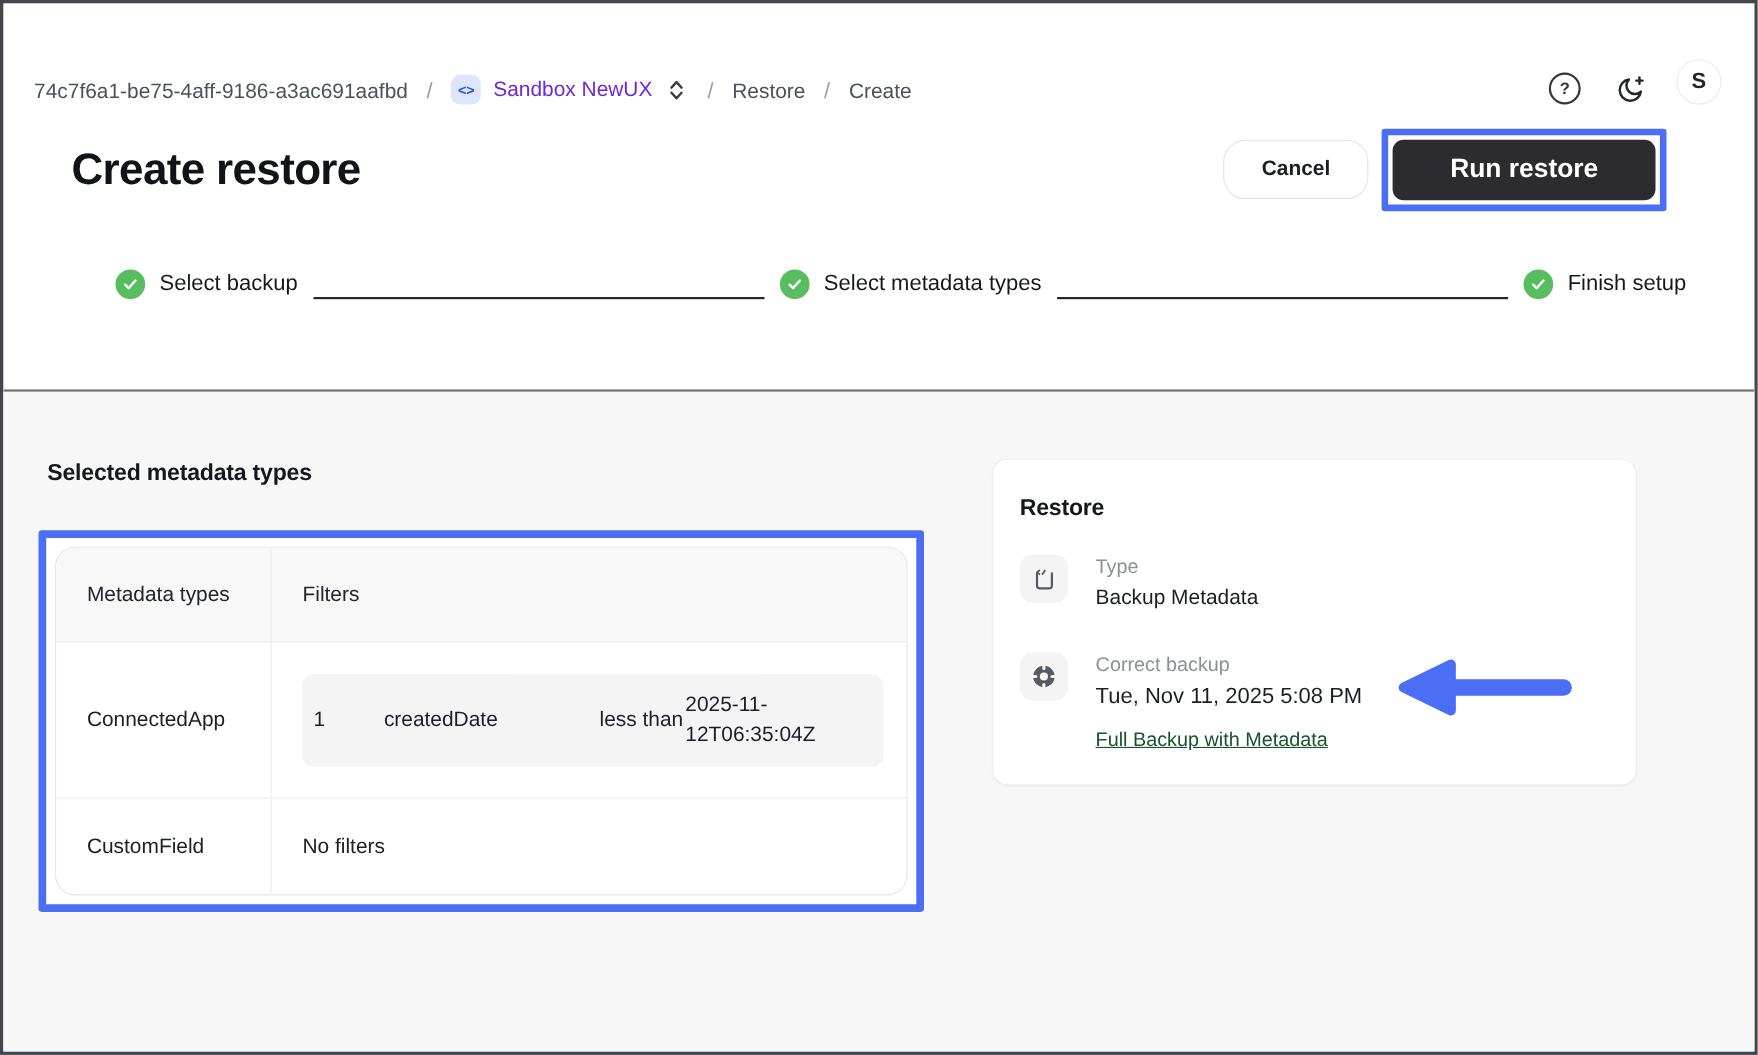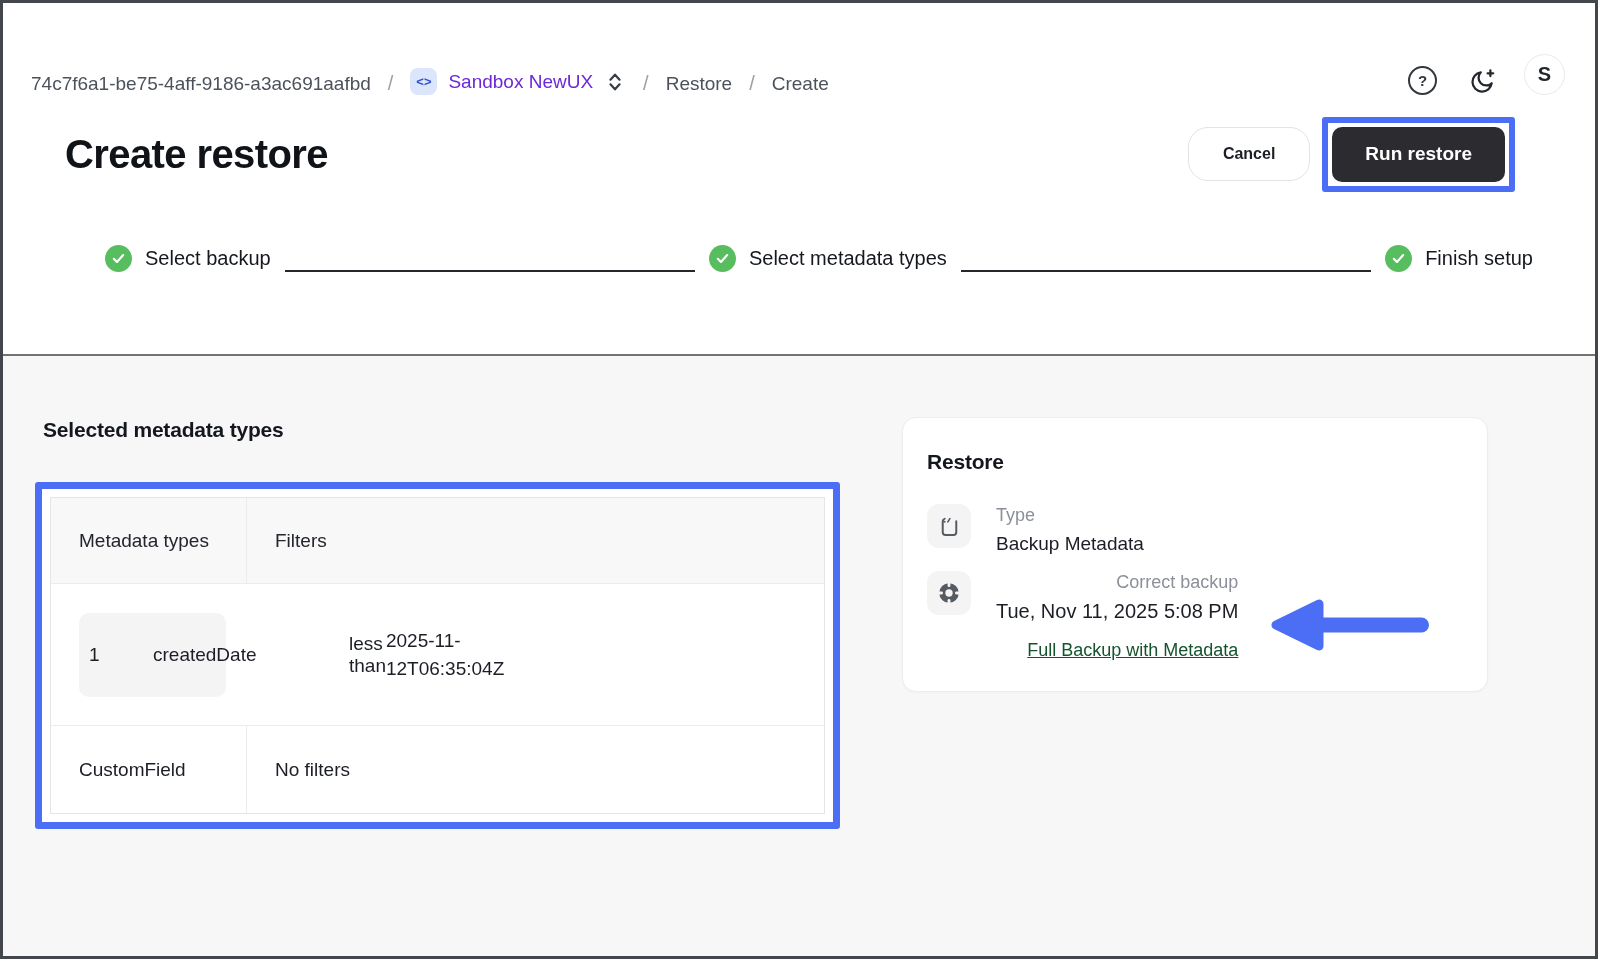--- a/index.html
+++ b/index.html
@@ -60,32 +60,32 @@
     height: 90px;
     display: flex; align-items: center; justify-content: space-between;
   }
   .page-title {
     font-size: 40px; font-weight: 700; letter-spacing: -0.6px; color: #101318;
   }
   .actions { display: flex; align-items: center; gap: 12px; }
   .btn-cancel {
     height: 54px; padding: 0 34px;
     background: #ffffff; border: 1px solid #e3e3e7; border-radius: 20px;
-    font-family: inherit; font-size: 16px; font-weight: 700; color: #1b1e25;
+    font-family: inherit; font-size: 19px; font-weight: 700; color: #1b1e25;
     cursor: pointer;
   }
   .annotation-box {
     display: inline-block;
     border: 6px solid #4b6ef5; border-radius: 3px;
     background: #ffffff; padding: 4px;
   }
   .btn-run {
-    height: 55px; padding: 0 33px;
+    height: 55px; padding: 0 52px;
     background: #2b2b30; border: none; border-radius: 10px;
-    font-family: inherit; font-size: 19px; font-weight: 700; color: #ffffff;
+    font-family: inherit; font-size: 24px; font-weight: 700; color: #ffffff;
     cursor: pointer;
   }
 
   
   .stepper {
     flex: 0 0 auto;
     margin-top: 46px;
     padding: 0 62px;
     display: flex; align-items: flex-end; margin-left: 40px;
   }
@@ -109,21 +109,21 @@
   .section-title {
     font-size: 21px; font-weight: 700; color: #14171d;
     margin: 2px 0 40px 8px; letter-spacing: -0.2px;
   }
   .table-annotation {
     border: 7px solid #4b6ef5; border-radius: 3px;
     background: #ffffff; padding: 8px;
     width: 805px;
   }
   .mtable {
-    border: 1px solid #e5e5e8; border-radius: 0;
+    border: 1px solid #e5e5e8; border-radius: 18px;
     background: #ffffff; overflow: hidden;
   }
   .trow { display: grid; grid-template-columns: 196px 1fr; }
   .trow.head { background: #f8f8f9; border-bottom: 1px solid #ececee; height: 86px; }
   .trow.body1 { border-bottom: 1px solid #ececee; height: 142px; }
   .trow.body2 { height: 87px; }
   .tcell {
     display: flex; align-items: center;
     padding-left: 28px; font-size: 19px; color: #1b1e25;
   }
@@ -150,21 +150,21 @@
     box-shadow: 0 1px 2px rgba(20,23,28,0.03);
     padding: 26px 28px 30px 24px;
     position: relative;
     margin-top: 1px;
   }
   .card-title {
     font-size: 21px; font-weight: 700; color: #14171d;
     margin: 6px 0 30px 0; letter-spacing: -0.2px;
   }
   .card-item { display: flex; align-items: flex-start; gap: 25px; }
-  .card-item + .card-item { margin-top: 16px; text-align: right; }
+  .card-item + .card-item { margin-top: 38px; }
   .item-icon {
     width: 44px; height: 44px; border-radius: 12px;
     background: #f4f4f5; flex: 0 0 auto;
     display: flex; align-items: center; justify-content: center;
     color: #565b63;
   }
   .item-label { font-size: 18px; color: #8b9099; margin: 1px 0 7px 0; }
   .item-value { font-size: 19px; color: #1b1e25; }
   .item-value.big { font-size: 20px; }
   .item-sub { font-size: 18px; color: #14532d; margin-top: 17px; text-decoration: underline; }
@@ -253,20 +253,21 @@
 
       <div class="table-annotation">
         <div class="mtable">
 
           <div class="trow head">
             <div class="tcell first head-cell">Metadata types</div>
             <div class="tcell head-cell">Filters</div>
           </div>
 
           <div class="trow body1">
+            <div class="tcell first">ConnectedApp</div>
             <div class="tcell filter-cell">
               <div class="filter-chip">
                 <span class="chip-index">1</span>
                 <span class="chip-field">createdDate</span>
                 <span class="chip-op">less than</span>
                 <span class="chip-value">2025-11-12T06:35:04Z</span>
               </div>
             </div>
           </div>
 

